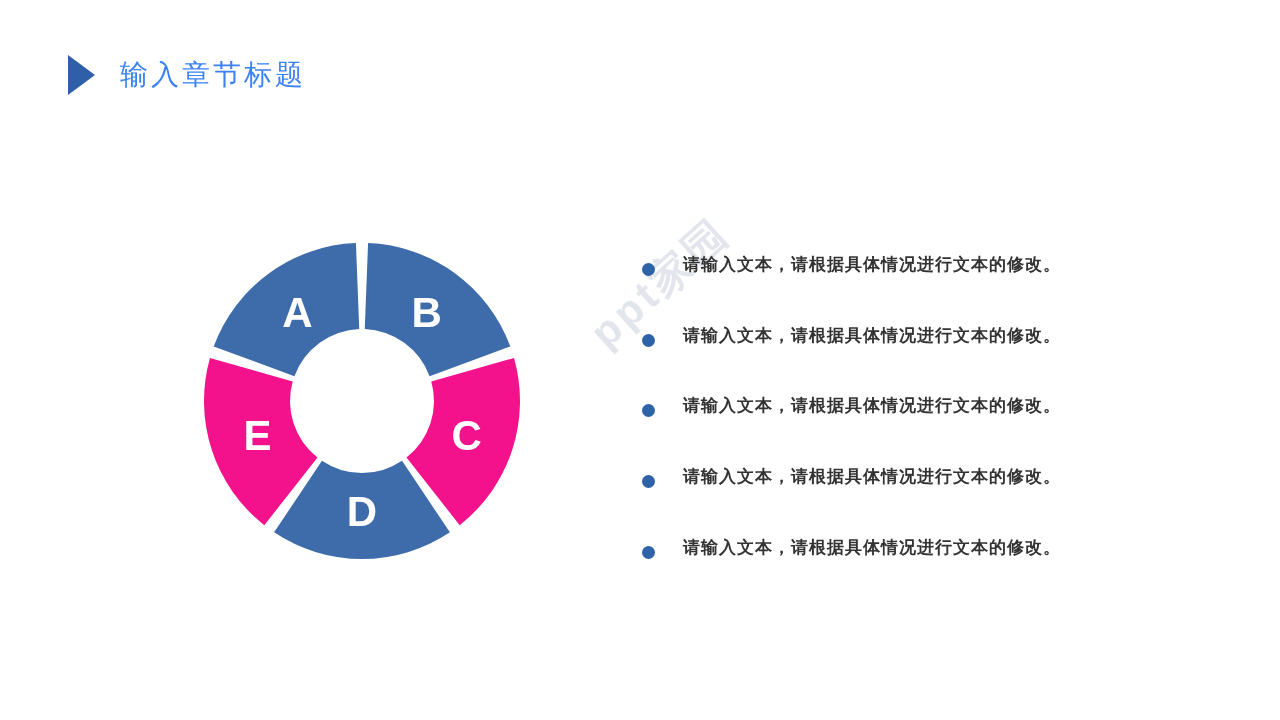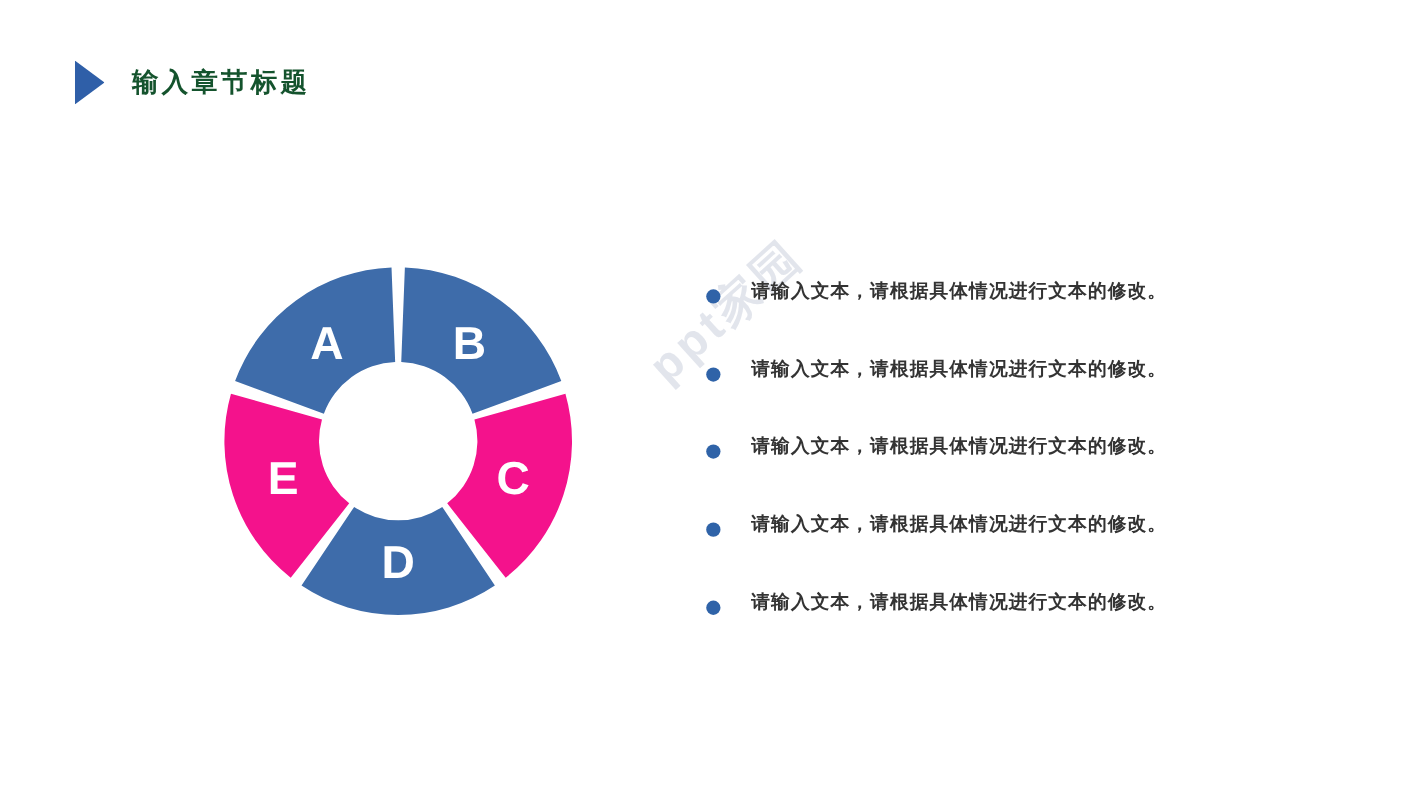--- a/index.html
+++ b/index.html
@@ -3,21 +3,21 @@
 <meta charset="utf-8">
 <style>
   * { margin:0; padding:0; box-sizing:border-box; }
   html,body { width:1280px; height:720px; }
   body { font-family:"Liberation Sans","DejaVu Sans",sans-serif; background:#ffffff; }
   .slide { position:relative; width:1280px; height:720px; background:#ffffff; overflow:hidden; }
 
   
   .header { position:absolute; left:68px; top:55px; height:40px; display:flex; align-items:center; }
   .title-marker { width:27px; height:40px; background:#2f5fa8; clip-path:polygon(0 0,100% 50%,0 100%); margin-right:25px; flex:none; }
-  .slide-title { font-size:24px; font-weight:bold; color:#14532d; letter-spacing:3px; white-space:nowrap; }
+  .slide-title { font-size:28px; font-weight:normal; color:#3b82f6; letter-spacing:3px; white-space:nowrap; }
 
   
   .donut-wrap { position:absolute; left:202px; top:241px; width:320px; height:320px; }
   .donut-wrap svg { width:100%; height:100%; display:block; }
   .donut-wrap text { font-family:"Liberation Sans","DejaVu Sans",sans-serif; }
 
   
   .bullets { position:absolute; left:638px; top:0; width:600px; height:720px; list-style:none; }
   .bullet-row { position:absolute; left:4px; height:22px; display:flex; align-items:flex-end; white-space:nowrap; }
   .bullet-row:nth-child(1){ top:254px; }

